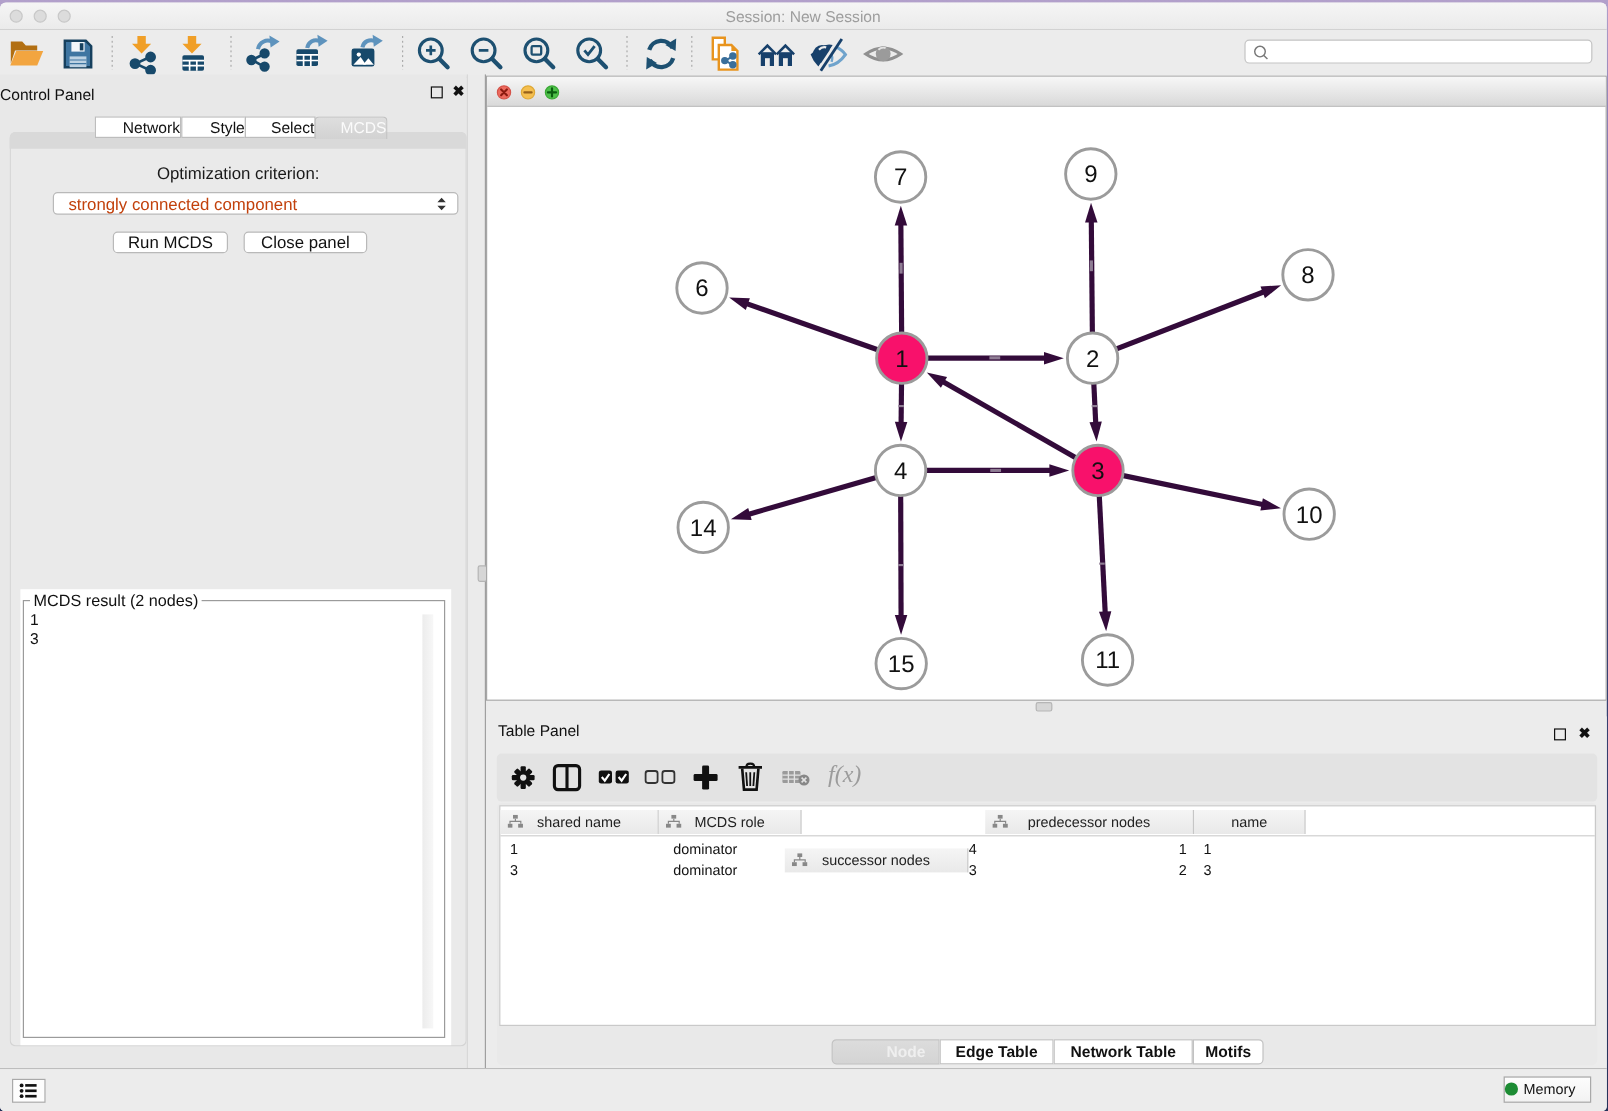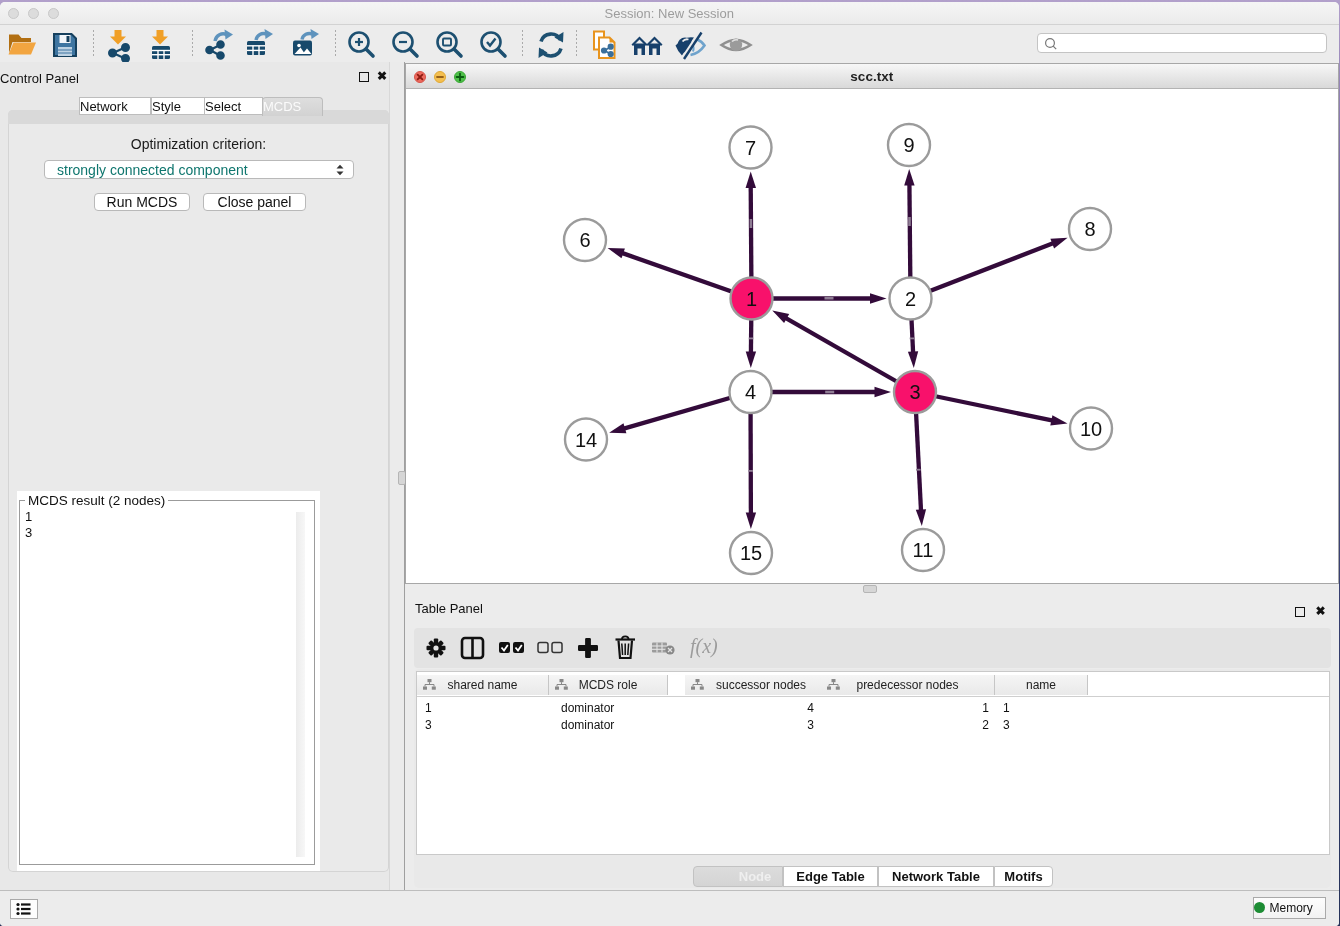--- a/index.html
+++ b/index.html
@@ -13,26 +13,26 @@
 .tsep{position:absolute;top:5px;height:28px;width:1px;background-image:linear-gradient(#aaa 40%,transparent 40%);background-size:1px 4px;}
 .ticon{position:absolute;top:3px;width:34px;height:34px;}
 #searchbox{position:absolute;left:1037px;top:8px;width:290px;height:20px;background:#fff;border:1px solid #c4c4c4;border-radius:4px;box-sizing:border-box;}
 
 #cpanel{position:absolute;left:0;top:62px;width:389px;bottom:36px;background:#e8e8e8;}
 #cpanel .hdr{position:absolute;left:0;top:9px;font-size:13px;color:#111;}
 .paneicon{position:absolute;top:10px;width:10px;height:10px;border:1.6px solid #111;box-sizing:border-box;}
 .panex{position:absolute;top:7px;font-size:12px;font-weight:bold;color:#111;}
 #tabpane{position:absolute;left:8px;top:48px;right:0px;bottom:18px;background:#eaeaea;border-radius:5px;box-shadow:0 0 0 1px #d4d4d4 inset;}
 #tabstrip{position:absolute;left:0;top:0;right:0;height:14px;background:#d9d9d9;border-radius:5px 5px 0 0;}
-.tab{position:absolute;top:-13px;height:18px;background:#fff;border:1px solid #bdbdbd;box-sizing:border-box;font-size:13px;text-align:left;line-height:17px;color:#111;}
+.tab{position:absolute;top:-13px;height:18px;background:#fff;border:1px solid #bdbdbd;box-sizing:border-box;font-size:13px;text-align:right;line-height:17px;color:#111;}
 .tabsel{background:linear-gradient(#dedede,#d2d2d2);color:#fbfbfb;border-radius:4px 4px 0 0;border-bottom:none;height:19px;}
 #optlabel{position:absolute;left:0;width:100%;top:26px;text-align:center;font-size:14px;color:#1a1a1a;}
-#combo{position:absolute;left:36px;top:50px;width:310px;height:19px;background:#fff;border:1px solid #b9b9b9;border-radius:4px;font-size:14px;line-height:18px;padding-left:12px;box-sizing:border-box;color:#0f766e;}
+#combo{position:absolute;left:36px;top:50px;width:338px;height:19px;background:#fff;border:1px solid #b9b9b9;border-radius:4px;font-size:14px;line-height:18px;padding-left:12px;box-sizing:border-box;color:#c2410c;}
 .btn{position:absolute;top:83px;height:18px;background:#fff;border:1px solid #b9b9b9;border-radius:4px;font-size:14px;text-align:center;line-height:17px;box-sizing:border-box;color:#111;}
-#resultbox{position:absolute;left:9px;top:381px;width:303px;height:380px;background:#fff;}
+#resultbox{position:absolute;left:9px;top:381px;width:359px;height:380px;background:#fff;}
 #fieldset{position:absolute;left:2px;top:9px;right:5px;bottom:6px;border:1px solid #9b9b9b;}
 #fieldlegend{position:absolute;left:5px;top:-8px;background:#fff;padding:0 3px;font-size:13.5px;color:#111;}
 #fieldscroll{position:absolute;right:9px;top:11px;width:9px;bottom:7px;background:linear-gradient(90deg,#ececec,#f7f7f7);}
 
 #vdiv{position:absolute;left:389px;top:62px;width:16px;bottom:36px;background:#ebebeb;border-left:1px solid #d8d8d8;}
 #vdivline{position:absolute;left:404px;top:62px;width:1px;bottom:36px;background:#9f9f9f;}
 .divhandle{position:absolute;background:#d6d6d6;border:1px solid #b5b5b5;border-radius:2px;box-sizing:border-box;}
 
 #netwin{position:absolute;left:405px;top:63px;width:933.5px;height:521px;background:#fff;border:1px solid #a7a7a7;box-sizing:border-box;}
 #nettitle{position:absolute;left:0;top:0;right:0;height:24px;background:linear-gradient(#f7f7f7,#d9d9d9);border-bottom:1px solid #b3b3b3;}
@@ -274,21 +274,20 @@
     <div class="mac" style="left:28px;background:#f5bf4f;border:1px solid #dfa936;">
         <svg width="10" height="10" viewBox="0 0 10 10">
           <line x1="2" y1="5" x2="8" y2="5" stroke="#96611a" stroke-width="1.8" stroke-linecap="round"></line>
         </svg>
       </div>
     <div class="mac" style="left:48px;background:#4ec049;border:1px solid #3aa835;">
         <svg width="10" height="10" viewBox="0 0 10 10">
           <path d="M5 1.6 V8.4 M1.6 5 H8.4" stroke="#0a5d10" stroke-width="1.8" stroke-linecap="round"></path>
         </svg>
       </div>
-    <div class="t">scc.txt</div>
   </div>
   <svg width="931" height="496" viewBox="0 0 931 496" style="position:absolute;left:0px;top:25px;">
     <g stroke="#330b3a" stroke-width="4.3">
       <line x1="345.5" y1="209.5" x2="344.7" y2="96.0"></line>
       <line x1="345.5" y1="209.5" x2="214.4" y2="163.4"></line>
       <line x1="345.5" y1="209.5" x2="467.0" y2="209.5"></line>
       <line x1="345.5" y1="209.5" x2="344.9" y2="265.5"></line>
       <line x1="509.0" y1="303.0" x2="378.1" y2="228.1"></line>
       <line x1="504.5" y1="209.5" x2="503.4" y2="93.5"></line>
       <line x1="504.5" y1="209.5" x2="649.0" y2="153.5"></line>
@@ -425,21 +424,21 @@
             <path d="M6.5 3.2 V5.5 M2 7.5 V5.5 H11 V7.5" fill="none" stroke="#888" stroke-width="1"></path>
           </svg>shared name</div>
       <div class="hcell" style="left:132px;width:119px;"><svg width="13" height="12" viewBox="0 0 13 12" style="position:absolute;left:6px;top:4px;">
             <g fill="#888">
               <rect x="4.5" y="0" width="4" height="3.2"></rect>
               <rect x="0" y="7.5" width="4" height="3.2"></rect>
               <rect x="8.8" y="7.5" width="4" height="3.2"></rect>
             </g>
             <path d="M6.5 3.2 V5.5 M2 7.5 V5.5 H11 V7.5" fill="none" stroke="#888" stroke-width="1"></path>
           </svg>MCDS role</div>
-      <div class="hcell" style="left:268px;width:153px;"><svg width="13" height="12" viewBox="0 0 13 12" style="position:absolute;left:6px;top:4px;">
+      <div class="hcell" style="left:237px;width:153px;margin-top:32px;"><svg width="13" height="12" viewBox="0 0 13 12" style="position:absolute;left:6px;top:4px;">
             <g fill="#888">
               <rect x="4.5" y="0" width="4" height="3.2"></rect>
               <rect x="0" y="7.5" width="4" height="3.2"></rect>
               <rect x="8.8" y="7.5" width="4" height="3.2"></rect>
             </g>
             <path d="M6.5 3.2 V5.5 M2 7.5 V5.5 H11 V7.5" fill="none" stroke="#888" stroke-width="1"></path>
           </svg>successor nodes</div>
       <div class="hcell" style="left:404px;width:174px;"><svg width="13" height="12" viewBox="0 0 13 12" style="position:absolute;left:6px;top:4px;">
             <g fill="#888">
               <rect x="4.5" y="0" width="4" height="3.2"></rect>

